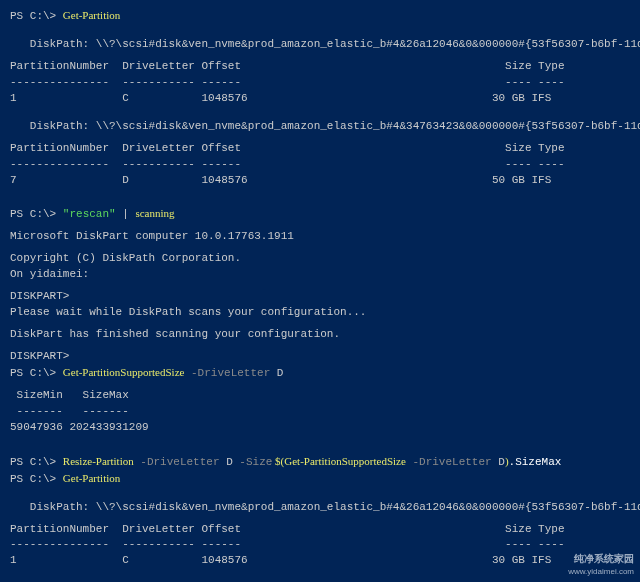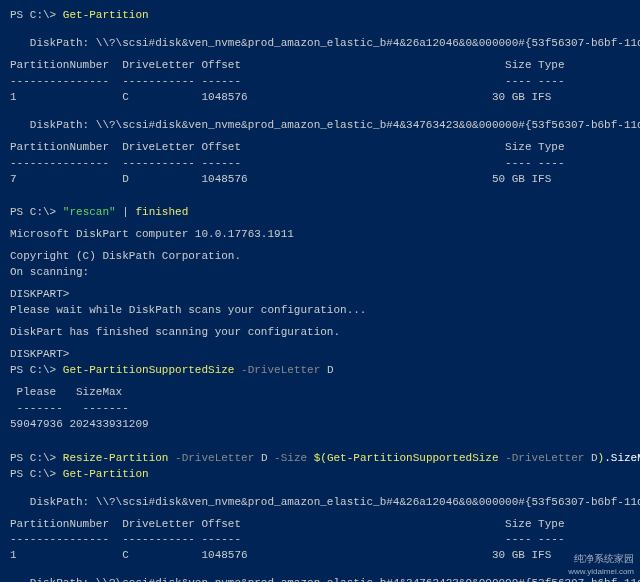--- a/index.html
+++ b/index.html
@@ -9,37 +9,37 @@
       font-family: Consolas, 'Courier New', monospace;
       font-size: 11px;
       line-height: 1.45;
       padding: 8px 10px;
       width: 640px;
       height: 582px;
       overflow: hidden;
       position: relative;
     }
     .line { white-space: pre; }
-    .cmd-yellow { color: #e8e86a; }
+    .cmd-yellow { color: #e8e86a; font-family: Liberation Serif, serif; }
     .cmd-green { color: #5cd65c; }
     .cmd-gray { color: #8a8a8a; font-family: Liberation Mono, monospace; }
     .cmd-white { color: #ffffff; }
     .spacer { height: 12px; }
     .spacer-sm { height: 6px; }
     .watermark {
       position: absolute;
       bottom: 4px;
       right: 6px;
       font-size: 10px;
       color: #b8c4d4;
       font-family: sans-serif;
       opacity: 0.85;
       text-align: right;
     }
-    .wm-cn { font-weight: normal; }
+    .wm-cn { font-weight: bold; }
     .wm-url { font-size: 8px; }
   </style>
 </head>
 <body>
 
 <div class="line"><span>PS C:\&gt;</span> <span class="cmd-yellow">Get-Partition</span></div>
 <div class="spacer"></div>
 
 <div class="line">   DiskPath: \\?\scsi#disk&amp;ven_nvme&amp;prod_amazon_elastic_b#4&amp;26a12046&amp;0&amp;000000#{53f56307-b6bf-11d0-94f2-00a0c91efb8b}</div>
 <div class="spacer-sm"></div>
@@ -49,37 +49,37 @@
 <div class="spacer"></div>
 
 <div class="line">   DiskPath: \\?\scsi#disk&amp;ven_nvme&amp;prod_amazon_elastic_b#4&amp;34763423&amp;0&amp;000000#{53f56307-b6bf-11d0-94f2-00a0c91efb8b}</div>
 <div class="spacer-sm"></div>
 <div class="line">PartitionNumber  DriveLetter Offset                                        Size Type</div>
 <div class="line">---------------  ----------- ------                                        ---- ----</div>
 <div class="line">7                D           1048576                                     50 GB IFS</div>
 <div class="spacer"></div>
 <div class="spacer-sm"></div>
 
-<div class="line"><span>PS C:\&gt;</span> <span class="cmd-green">"rescan"</span><span> | </span><span class="cmd-yellow">finished</span></div>
+<div class="line"><span>PS C:\&gt;</span> <span class="cmd-green">"rescan"</span><span> | </span><span class="cmd-yellow">scanning</span></div>
 <div class="spacer-sm"></div>
 <div class="line">Microsoft DiskPart computer 10.0.17763.1911</div>
 <div class="spacer-sm"></div>
 <div class="line">Copyright (C) DiskPath Corporation.</div>
-<div class="line">On scanning:</div>
+<div class="line">On yidaimei:</div>
 <div class="spacer-sm"></div>
 <div class="line">DISKPART&gt;</div>
 <div class="line">Please wait while DiskPath scans your configuration...</div>
 <div class="spacer-sm"></div>
 <div class="line">DiskPart has finished scanning your configuration.</div>
 <div class="spacer-sm"></div>
 <div class="line">DISKPART&gt;</div>
 
 <div class="line"><span>PS C:\&gt;</span> <span class="cmd-yellow">Get-PartitionSupportedSize</span><span class="cmd-gray"> -DriveLetter</span><span> D</span></div>
 <div class="spacer-sm"></div>
-<div class="line"> Please   SizeMax</div>
+<div class="line"> SizeMin   SizeMax</div>
 <div class="line"> -------   -------</div>
 <div class="line">59047936 202433931209</div>
 <div class="spacer"></div>
 <div class="spacer-sm"></div>
 
 <div class="line"><span>PS C:\&gt;</span> <span class="cmd-yellow">Resize-Partition</span><span class="cmd-gray"> -DriveLetter</span><span> D</span><span class="cmd-gray"> -Size</span><span class="cmd-yellow"> $(</span><span class="cmd-yellow">Get-PartitionSupportedSize</span><span class="cmd-gray"> -DriveLetter</span><span> D</span><span class="cmd-yellow">)</span><span class="cmd-white">.SizeMax</span></div>
 
 <div class="line"><span>PS C:\&gt;</span> <span class="cmd-yellow">Get-Partition</span></div>
 <div class="spacer"></div>
 

